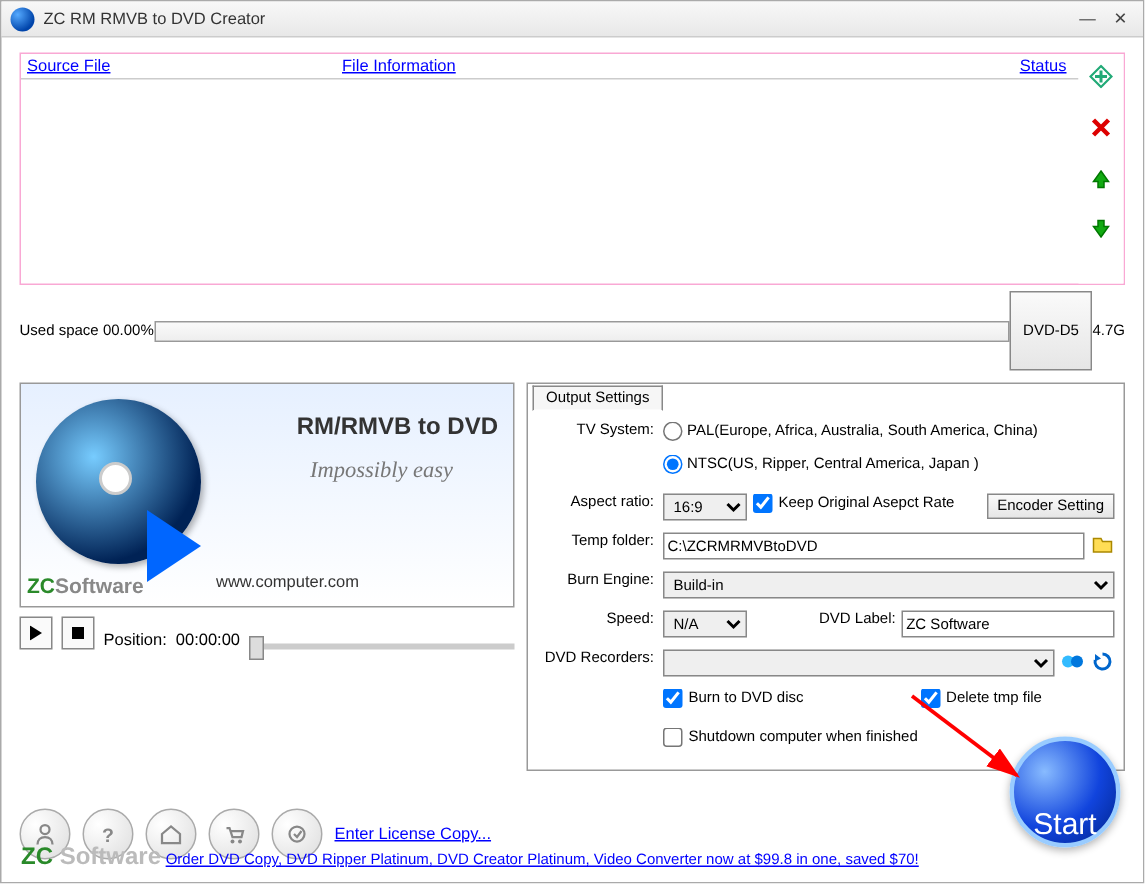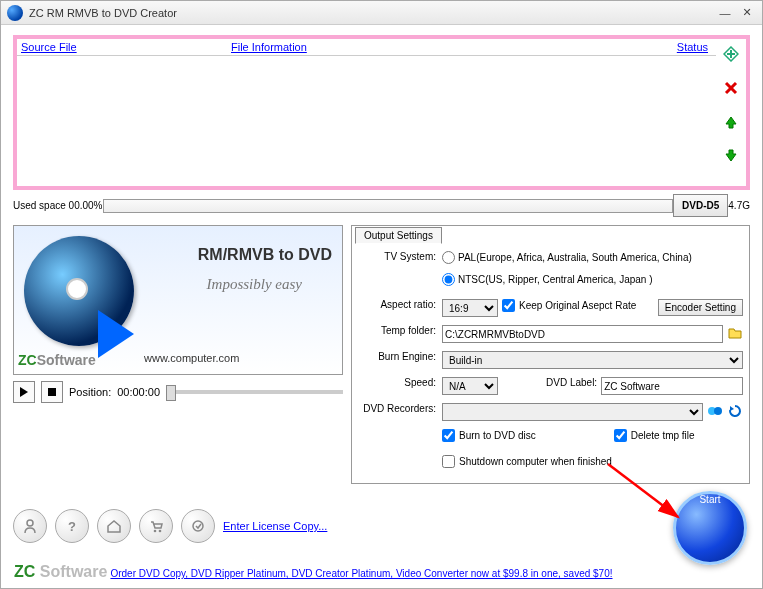--- a/index.html
+++ b/index.html
@@ -3,64 +3,64 @@
 <meta charset="utf-8">
 <style>
 * { box-sizing: border-box; margin: 0; padding: 0; }
 body { font-family: Tahoma, Arial, sans-serif; font-size: 11px; background: #fff; width: 763px; height: 589px; overflow: hidden; position: relative; }
 .window { width: 763px; height: 589px; border: 1px solid #aaa; background: #fff; }
 .titlebar { height: 24px; background: linear-gradient(#f8f8f8,#e8e8e8); border-bottom: 1px solid #ccc; display: flex; align-items: center; padding: 0 6px; justify-content: flex-end; }
 .titlebar-icon { width: 16px; height: 16px; background: radial-gradient(circle at 30% 30%, #5af, #04a 70%); border-radius: 50%; margin-right: 6px; }
 .title { flex: 1; font-size: 11px; color: #333; }
 .wbtn { width: 18px; height: 16px; display: inline-flex; align-items: center; justify-content: center; margin-left: 4px; font-size: 11px; color: #444; cursor: pointer; }
 .content { padding: 10px 12px; }
-.filegrid { border: 4px solid #f9a8d4; height: 155px; background: #fff; display: flex; }
+.filegrid { border: 1px solid #f9a8d4; height: 155px; background: #fff; display: flex; }
 .filegrid-main { flex: 1; display: flex; flex-direction: column; }
 .grid-head { display: flex; border-bottom: 1px solid #ccc; background: #fff; }
 .gh { color: #00f; text-decoration: underline; font-size: 11px; padding: 2px 4px; }
 .gh1 { width: 210px; }
 .gh2 { flex: 1; }
 .gh3 { width: 60px; text-align: right; padding-right: 8px; }
 .grid-body { flex: 1; }
 .grid-side { width: 30px; background: #fff; border-left: none; display: flex; flex-direction: column; align-items: center; justify-content: flex-start; gap: 16px; padding-top: 6px; }
 .side-icon { width: 18px; height: 18px; display: flex; align-items: center; justify-content: center; cursor: pointer; }
 .usedrow { display: flex; align-items: center; gap: 0; margin-top: 4px; font-size: 10px; }
 .usedrow .pbar { flex: 1; height: 14px; border: 1px solid #999; background: linear-gradient(#fafafa,#eee); }
-.usedrow .capbtn { border: 1px solid #888; padding: 5px 8px; background: linear-gradient(#fafafa,#e6e6e6); font-size: 10px; cursor: pointer; font-weight: bold; }
+.usedrow .capbtn { border: 1px solid #888; padding: 20px 8px; background: linear-gradient(#fafafa,#e6e6e6); font-size: 10px; cursor: pointer; }
 .midrow { display: flex; gap: 8px; margin-top: 8px; }
 .leftcol { width: 330px; }
 .banner { border: 1px solid #999; height: 150px; background: linear-gradient(#e6f0ff,#fff); position: relative; overflow: hidden; }
 .banner .disc { position: absolute; left: 4px; top: 4px; width: 130px; height: 130px; }
 .banner .disc .cd { position: absolute; width: 110px; height: 110px; border-radius: 50%; background: radial-gradient(circle at 35% 35%, #7cf, #025 70%); left: 6px; top: 6px; box-shadow: 2px 2px 4px rgba(0,0,0,.3);}
 .banner .disc .hole { position: absolute; width: 22px; height: 22px; border-radius: 50%; background: #fff; left: 48px; top: 48px; border: 2px solid #ccc;}
 .banner .disc .play { position: absolute; left: 80px; top: 80px; width: 0; height: 0; border-left: 36px solid #06f; border-top: 24px solid transparent; border-bottom: 24px solid transparent; }
 .banner .txt1 { position: absolute; right: 10px; top: 20px; font-size: 16px; font-weight: bold; color: #333; font-style: normal;}
 .banner .txt2 { position: absolute; right: 40px; top: 50px; font-size: 15px; color: #777; font-style: italic; font-family: Georgia, serif;}
 .banner .zcsoft { position: absolute; left: 4px; bottom: 6px; font-size: 14px; font-weight: bold;}
 .banner .zcsoft .zc { color: #2a8a2a;}
 .banner .zcsoft .sw { color: #888;}
 .banner .url { position: absolute; left: 130px; bottom: 10px; font-size: 11px; color: #333;}
-.playbar { display: flex; align-items: center; gap: 6px; margin-top: 6px; }
+.playbar { display: flex; align-items: flex-end; gap: 6px; margin-top: 6px; }
 .pbtn { width: 22px; height: 22px; border: 1px solid #888; background: #fafafa; display: inline-flex; align-items: center; justify-content: center; cursor: pointer;}
 .slider { flex: 1; height: 4px; background: #ccc; position: relative; }
 .slider::after { content:""; position:absolute; left:0; top:-5px; width:8px; height:14px; background:#ddd; border:1px solid #888;}
 .settings { flex: 1; border: 1px solid #999; padding: 4px 6px 6px; position: relative; }
 .tabbtn { position: relative; top: -3px; left:-3px; display: inline-block; border: 1px solid #888; border-bottom: 1px solid #fff; background: #f6f6f6; padding: 2px 8px; font-size: 10px; }
 .frow { display: flex; align-items: flex-start; margin-top: 4px; gap: 4px; min-height: 22px;}
 .flabel { width: 80px; text-align: right; font-size: 10px; padding-right: 2px;}
 .radio { display: inline-flex; align-items: center; gap: 3px; font-size: 10px; margin-right: 8px;}
 .radio input { margin:0;}
 select, input[type=text] { font-size: 10px; border: 1px solid #888; padding: 1px 2px; height: 18px; }
 .mini-icon { width:16px; height:16px; display:inline-flex; align-items:center; justify-content:center; cursor:pointer;}
 .chk { display:inline-flex; align-items:center; gap:4px; font-size:10px;}
 .encbtn { border:1px solid #888; background:linear-gradient(#fafafa,#e6e6e6); padding:2px 6px; font-size:10px; cursor:pointer;}
 .bottombar { display:flex; align-items:center; gap:8px; margin-top:12px; height: 60px;}
 .rbtn { width:34px; height:34px; border-radius:50%; border:1px solid #aaa; background: radial-gradient(circle at 30% 30%, #fff,#ddd); display:inline-flex; align-items:center; justify-content:center; cursor:pointer;}
 .link { color:#00f; text-decoration:underline; font-size:11px; cursor:pointer;}
-.startbtn { position:absolute; right:16px; bottom:24px; width:74px; height:74px; border-radius:50%; background: radial-gradient(circle at 30% 30%, #8bf 0%, #14d 55%, #028 100%); border:3px solid #9cf; display:flex; align-items:flex-start; justify-content:center; color:#fff; font-size:10px; cursor:pointer; box-shadow: 0 2px 6px rgba(0,0,0,.3);}
+.startbtn { position:absolute; right:16px; bottom:24px; width:74px; height:74px; border-radius:50%; background: radial-gradient(circle at 30% 30%, #8bf 0%, #14d 55%, #028 100%); border:3px solid #9cf; display:flex; align-items:flex-end; justify-content:center; color:#fff; font-size:20px; cursor:pointer; box-shadow: 0 2px 6px rgba(0,0,0,.3);}
 .footer { position:absolute; bottom:8px; left:14px; right:100px; }
 .footer .zcsoft2 { font-size:16px; font-weight:bold;}
 .footer .zcsoft2 .zc{color:#2a8a2a;} .footer .zcsoft2 .sw{color:#bbb;}
 .footer .orderlink { color:#00f; text-decoration:underline; font-size:10px;}
 .arrow { position:absolute; right:70px; bottom:60px; pointer-events:none;}
 svg { display:block; }
 </style>
 </head>
 <body>
 

